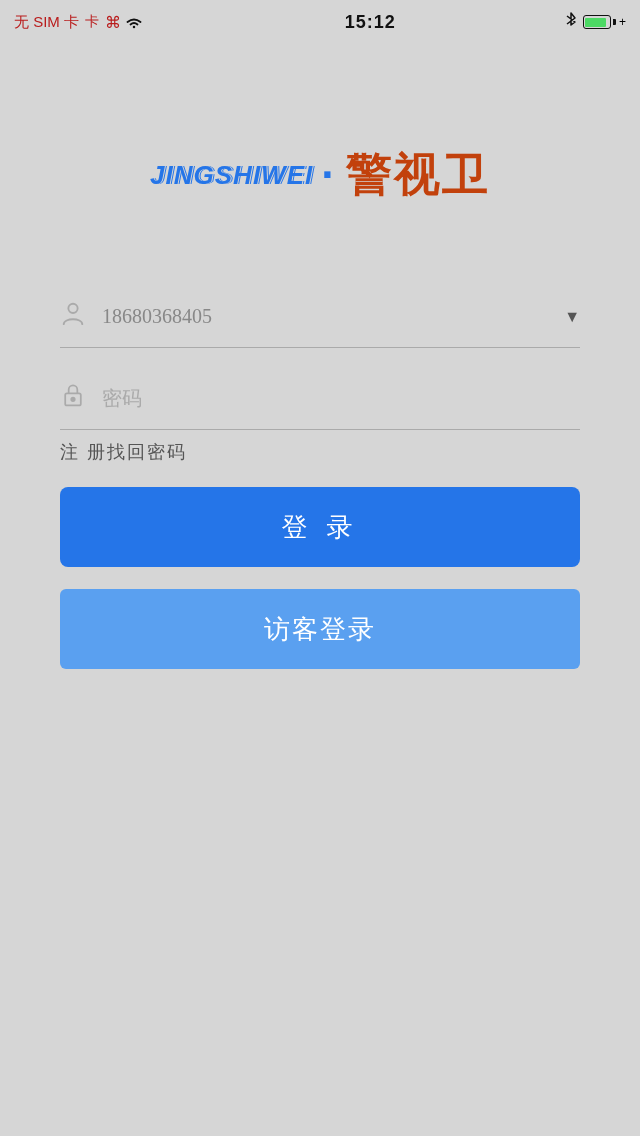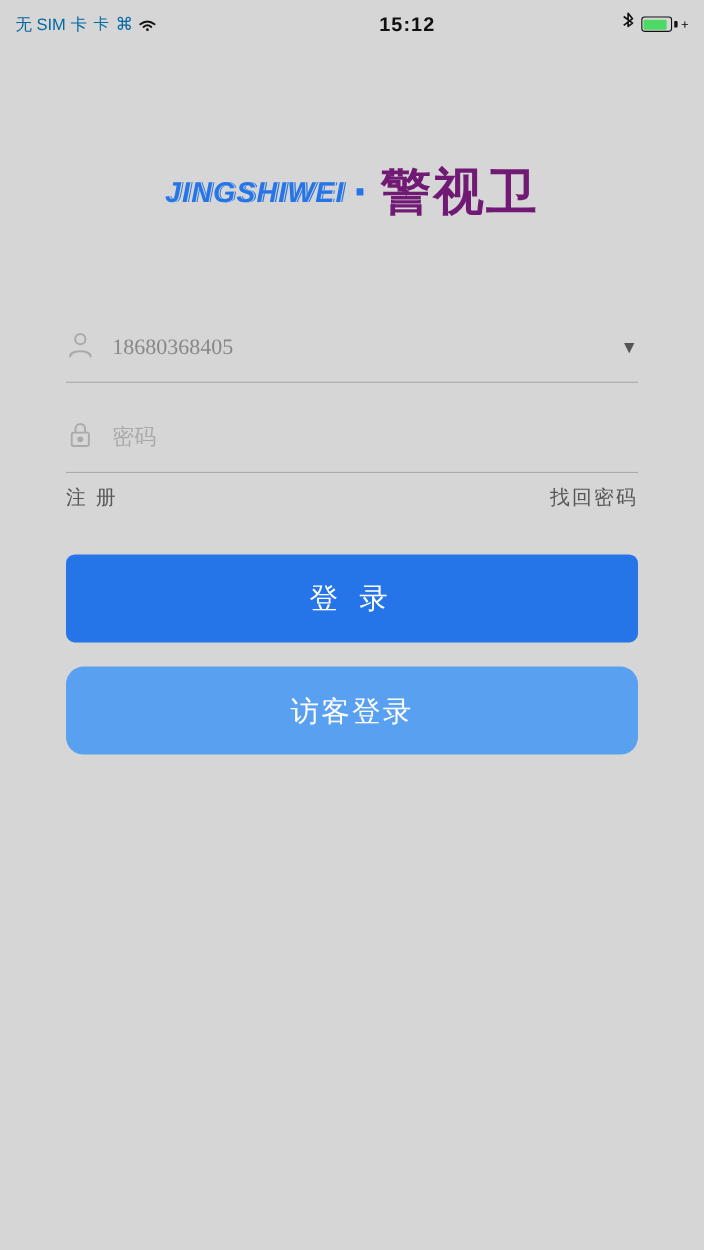--- a/index.html
+++ b/index.html
@@ -22,21 +22,21 @@
       align-items: center;
       justify-content: space-between;
       padding: 0 14px;
     }
 
     .status-left {
       display: flex;
       align-items: center;
       gap: 6px;
       font-size: 15px;
-      color: #0369a1;
+      color: #b91c1c;
       font-weight: 500;
     }
 
     .wifi-icon {
       display: inline-block;
       font-size: 16px;
     }
 
     .status-center {
       font-size: 18px;
@@ -193,23 +193,22 @@
       width: 26px;
       height: 26px;
       fill: none;
       stroke: #aaa;
       stroke-width: 2;
     }
 
     
     .links-row {
       display: flex;
-      justify-content: space-between;
-      width: 100%;
-      margin-bottom: 40px;
+      width: 100%;
+      margin-bottom: 23px;
       margin-top: -10px;
     }
 
     .link-text {
       font-size: 18px;
       color: #555;
       letter-spacing: 2px;
     }
 
     
@@ -225,21 +224,21 @@
       font-family: inherit;
       cursor: pointer;
       margin-bottom: 22px;
     }
 
     .btn-guest {
       width: 100%;
       height: 80px;
       background: #5aa0f0;
       border: none;
-      border-radius: 16px;
+      border-radius: 6px;
       color: #fff;
       font-size: 26px;
       letter-spacing: 2px;
       font-family: inherit;
       cursor: pointer;
     }
   </style>
 </head>
 <body>
 
@@ -275,21 +274,21 @@
 </div>
 
 <div class="main">
 
   <div class="logo-area">
     <div class="logo-text">
       <span class="logo-latin" style="font-size:26px; font-weight:900; font-style:italic; color:#2575e8; font-family:'Arial Black',Impact,sans-serif; letter-spacing:1px; text-shadow: 1px 0 0 #d6d6d6, 2px 0 0 #2575e8, 3px 0 0 #d6d6d6;">
         JINGSHIWEI
       </span>
       <span class="logo-dot" style="font-size:44px; font-weight:700; color:#2575e8; margin:0 4px;">·</span>
-      <span class="logo-chinese" style="font-size:46px; font-weight:700; color:#701a75;">警视卫</span>
+      <span class="logo-chinese" style="font-size:46px; font-weight:700; color:#c2410c;">警视卫</span>
     </div>
   </div>
 
   <div class="form-container">
 
     
     <div class="field-row">
       <span class="field-icon">
         <svg class="person-icon-svg" viewBox="0 0 26 28" fill="none" xmlns="http://www.w3.org/2000/svg">
           <circle cx="13" cy="9" r="5" stroke="#aaa" stroke-width="2"></circle>

